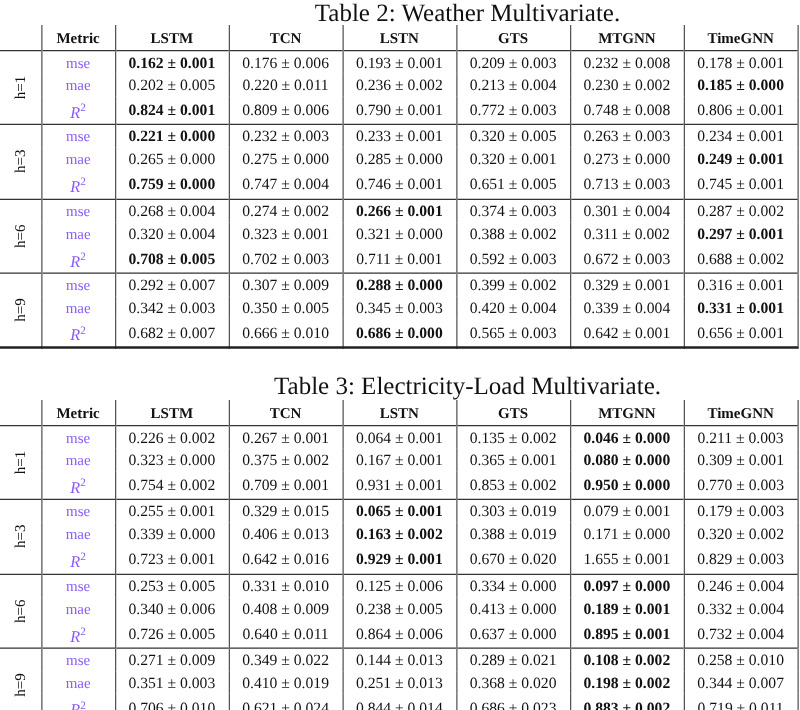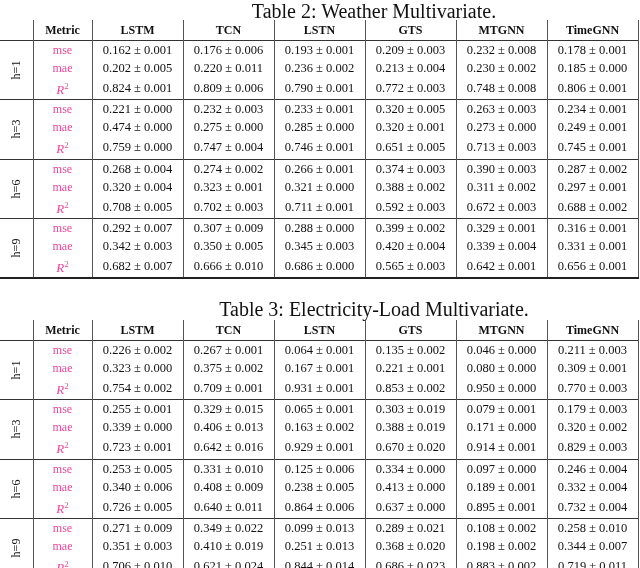--- a/index.html
+++ b/index.html
@@ -23,29 +23,29 @@
     table.res th, table.res td {
       padding: 0; text-align: center; white-space: nowrap;
       border-left: 1.5px solid #555; height: 18px; line-height: 18px;
     }
     table.res th:first-child, table.res td.hcell { border-left: none; }
     table.res thead th { height: 20px; line-height: 20px; font-weight: bold; font-size: 12px; }
     table.res thead tr { border-bottom: 1.5px solid #333; }
     table.res tr.grp-end { border-bottom: 1.5px solid #333; }
     table.res tr.last-row { border-bottom: 2px solid #222; }
     table.res td.last, table.res th.last { border-right: 1.5px solid #555; }
-    td.metric { font-size: 12px; color: #ec4899; }
+    td.metric { font-size: 12px; color: #8b5cf6; }
     td.metric.r2 { font-style: italic; font-size: 13px; margin-left: 40px; }
     td.metric.r2 sup { font-size: 9px; font-style: normal; }
     td.hcell { position: relative; vertical-align: middle; }
     td.hcell span {
       display: inline-block; transform: rotate(-90deg);
       font-size: 12px; white-space: nowrap;
     }
-    td.b { font-weight: normal; }
+    td.b { font-weight: bold; }
     #t2 { top: 20px; }
     #t3 { top: 320px; }
     #cap2 { top: 0px; }
     #cap3 { top: 298px; text-align: center; }
   </style>
 </head>
 <body>
 
 <div id="cap2" class="caption"><span class="inner">Table 2: Weather Multivariate.</span></div>
 <table id="t2" class="res">
@@ -105,21 +105,21 @@
         <td class="metric">mse</td>
         <td class="b">0.221 ± 0.000</td>
         <td>0.232 ± 0.003</td>
         <td>0.233 ± 0.001</td>
         <td>0.320 ± 0.005</td>
         <td>0.263 ± 0.003</td>
         <td class="last">0.234 ± 0.001</td>
       </tr>
       <tr>
         <td class="metric">mae</td>
-        <td>0.474 ± 0.000</td>
+        <td>0.265 ± 0.000</td>
         <td>0.275 ± 0.000</td>
         <td>0.285 ± 0.000</td>
         <td>0.320 ± 0.001</td>
         <td>0.273 ± 0.000</td>
         <td class="b last">0.249 ± 0.001</td>
       </tr>
       <tr class="grp-end">
         <td class="metric r2"><span>R</span><sup>2</sup></td>
         <td class="b">0.759 ± 0.000</td>
         <td>0.747 ± 0.004</td>
@@ -128,21 +128,21 @@
         <td>0.713 ± 0.003</td>
         <td class="last">0.745 ± 0.001</td>
       </tr>
       <tr>
         <td class="hcell" rowspan="3"><span>h=6</span></td>
         <td class="metric">mse</td>
         <td>0.268 ± 0.004</td>
         <td>0.274 ± 0.002</td>
         <td class="b">0.266 ± 0.001</td>
         <td>0.374 ± 0.003</td>
-        <td>0.390 ± 0.003</td>
+        <td>0.301 ± 0.004</td>
         <td class="last">0.287 ± 0.002</td>
       </tr>
       <tr>
         <td class="metric">mae</td>
         <td>0.320 ± 0.004</td>
         <td>0.323 ± 0.001</td>
         <td>0.321 ± 0.000</td>
         <td>0.388 ± 0.002</td>
         <td>0.311 ± 0.002</td>
         <td class="b last">0.297 ± 0.001</td>
@@ -220,21 +220,21 @@
         <td>0.064 ± 0.001</td>
         <td>0.135 ± 0.002</td>
         <td class="b">0.046 ± 0.000</td>
         <td class="last">0.211 ± 0.003</td>
       </tr>
       <tr>
         <td class="metric">mae</td>
         <td>0.323 ± 0.000</td>
         <td>0.375 ± 0.002</td>
         <td>0.167 ± 0.001</td>
-        <td>0.221 ± 0.001</td>
+        <td>0.365 ± 0.001</td>
         <td class="b">0.080 ± 0.000</td>
         <td class="last">0.309 ± 0.001</td>
       </tr>
       <tr class="grp-end">
         <td class="metric r2"><span>R</span><sup>2</sup></td>
         <td>0.754 ± 0.002</td>
         <td>0.709 ± 0.001</td>
         <td>0.931 ± 0.001</td>
         <td>0.853 ± 0.002</td>
         <td class="b">0.950 ± 0.000</td>
@@ -258,21 +258,21 @@
         <td>0.388 ± 0.019</td>
         <td>0.171 ± 0.000</td>
         <td class="last">0.320 ± 0.002</td>
       </tr>
       <tr class="grp-end">
         <td class="metric r2"><span>R</span><sup>2</sup></td>
         <td>0.723 ± 0.001</td>
         <td>0.642 ± 0.016</td>
         <td class="b">0.929 ± 0.001</td>
         <td>0.670 ± 0.020</td>
-        <td>0.914 ± 0.001</td>
+        <td>1.655 ± 0.001</td>
         <td class="last">0.829 ± 0.003</td>
       </tr>
       <tr>
         <td class="hcell" rowspan="3"><span>h=6</span></td>
         <td class="metric">mse</td>
         <td>0.253 ± 0.005</td>
         <td>0.331 ± 0.010</td>
         <td>0.125 ± 0.006</td>
         <td>0.334 ± 0.000</td>
         <td class="b">0.097 ± 0.000</td>
@@ -294,21 +294,21 @@
         <td>0.864 ± 0.006</td>
         <td>0.637 ± 0.000</td>
         <td class="b">0.895 ± 0.001</td>
         <td class="last">0.732 ± 0.004</td>
       </tr>
       <tr>
         <td class="hcell" rowspan="3"><span>h=9</span></td>
         <td class="metric">mse</td>
         <td>0.271 ± 0.009</td>
         <td>0.349 ± 0.022</td>
-        <td>0.099 ± 0.013</td>
+        <td>0.144 ± 0.013</td>
         <td>0.289 ± 0.021</td>
         <td class="b">0.108 ± 0.002</td>
         <td class="last">0.258 ± 0.010</td>
       </tr>
       <tr>
         <td class="metric">mae</td>
         <td>0.351 ± 0.003</td>
         <td>0.410 ± 0.019</td>
         <td>0.251 ± 0.013</td>
         <td>0.368 ± 0.020</td>

